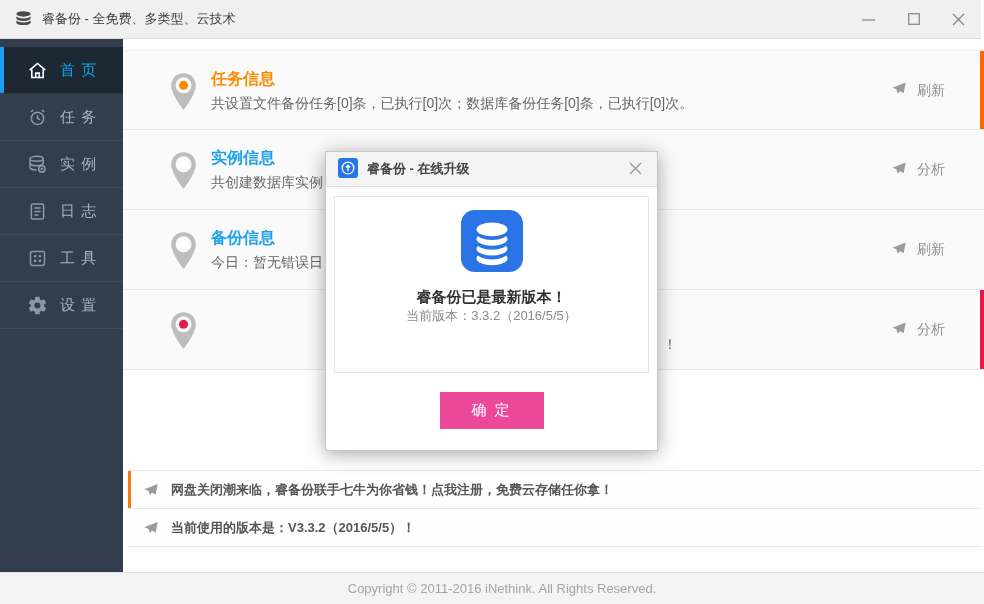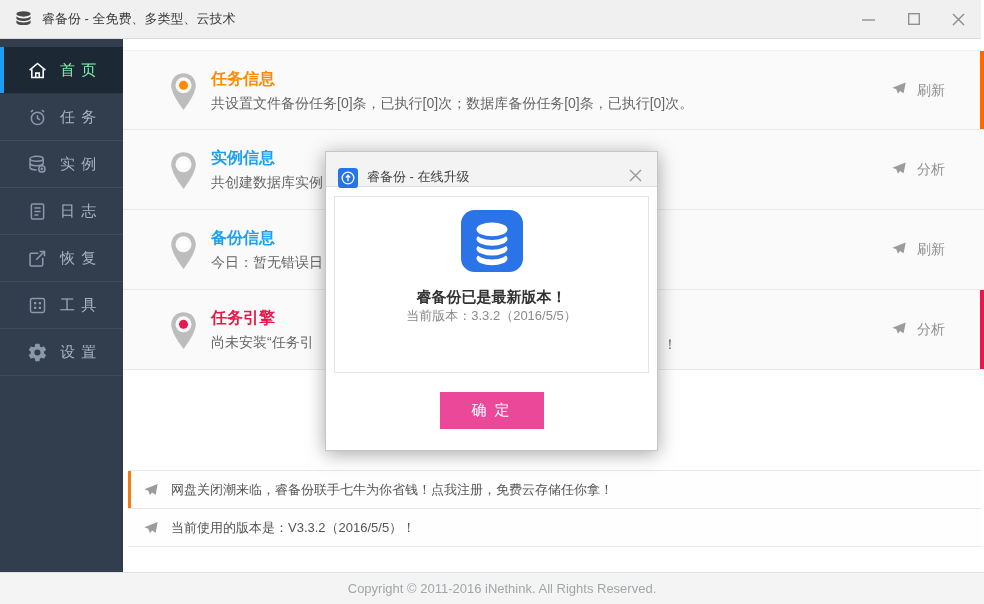--- a/index.html
+++ b/index.html
@@ -24,21 +24,21 @@
     position:absolute; left:0; top:39px; width:123px; height:534px;
     background:#323e4e; padding-top:8px; z-index:4;
   }
   .side-item {
     position:relative; height:47px; display:flex; align-items:center;
     border-bottom:1px solid rgba(255,255,255,.07);
     color:#a7b2bf; cursor:pointer;
   }
   .side-item .s-icon { margin-left:27px; display:flex; color:#8b98a8; }
   .side-item .s-label { margin-left:12px; font-size:15px; letter-spacing:1px; }
-  .side-item.active { background:#1d2835; color:#86efac; }
+  .side-item.active { background:#1d2835; color:#0ea5e9; }
   .side-item.active .s-icon { color:#fff; }
   .side-item.active::before {
     content:""; position:absolute; left:0; top:0; bottom:0; width:4px; background:#1e9df5;
   }
   
   .content { position:absolute; left:123px; top:39px; right:0; bottom:32px; background:#fff; }
   .rows { padding-top:11px; }
   .row {
     position:relative; height:80px; background:#fafafa;
     border-bottom:1px solid #e9e9e9; display:flex; align-items:center;
@@ -60,42 +60,42 @@
     display:flex; align-items:center; gap:10px; color:#8f8f8f; font-size:14px; cursor:pointer;
   }
   .rbar { position:absolute; right:0; top:0; bottom:0; width:4px; display:none; }
   .row-0 .rbar { display:block; background:#ff6a00; }
   .row-3 .rbar { display:block; background:#e8184a; }
   
   .notices { margin:100px 3px 0 5px; border-top:1px solid #e7e7e7; }
   .notice { position:relative; height:38px; display:flex; align-items:center; border-bottom:1px solid #e7e7e7; background:#fffefe; }
   .notice.accent::before { content:""; position:absolute; left:0; top:0; bottom:0; width:3px; background:#f57a12; }
   .notice .plane { margin-left:15px; display:flex; }
-  .notice .n-text { margin-left:12px; font-size:13px; color:#555; }
+  .notice .n-text { margin-left:12px; font-size:13px; color:#555;font-weight:bold; }
   
   .footer {
     position:absolute; left:0; right:0; bottom:0; height:32px;
     background:#f4f4f4; border-top:1px solid #e0e0e0;
     display:flex; align-items:center; z-index:6;justify-content:center;
   }
   .copyright { margin-left:20px; font-size:13px; color:#a0a6ab; }
   .foot-links { margin-left:auto; margin-right:6px; display:flex; height:100%; align-items:center; }
   .foot-link {
     padding:0 17px; font-size:13px; color:#8e8e8e; border-left:1px solid #ddd;
     height:18px; display:flex; align-items:center; cursor:pointer;
   }
   
   .dialog {
     position:absolute; left:325px; top:151px; width:333px; height:300px;
     background:#fff; border:1px solid #c6c6c6;
     box-shadow:0 3px 18px rgba(0,0,0,.35); z-index:10;
   }
   .dlg-header {
     height:35px; background:#f3f3f3; border-bottom:1px solid #ddd;
-    display:flex; align-items:flex-start; padding:16px 12px;
+    display:flex; align-items:flex-end; padding:8px 12px;font-weight:bold;
   }
   .dlg-icon { display:flex; }
   .dlg-title { margin-left:9px; font-size:13px; color:#444; flex:1; }
   .dlg-close { font-size:17px; color:#999; padding:0 3px; cursor:pointer; line-height:1; }
   .dlg-body { padding:9px 8px 0; }
   .dlg-panel {
     border:1px solid #e5e5e5; height:177px; text-align:center; padding-top:13px; background:#fff;
   }
   .dlg-msg { margin-top:12px; font-size:15px; font-weight:bold; color:#333; }
   .dlg-ver { margin-top:0; font-size:13px; color:#8a8a8a; }
@@ -174,30 +174,20 @@
     <span class="s-icon">
       <svg width="21" height="21" viewBox="0 0 24 24" fill="none" stroke="currentColor" stroke-width="1.7">
         <rect x="5" y="3.5" width="14" height="17" rx="1.5"></rect>
           <path d="M8.5 8h7M8.5 12h7M8.5 16h4.5"></path>
       </svg>
     </span>
     <span class="s-label">日 志</span>
   </div>
   <div class="side-item">
     <span class="s-icon">
-      <svg width="21" height="21" viewBox="0 0 24 24" fill="none" stroke="currentColor" stroke-width="1.8">
-        <path d="M13 6H5a1.5 1.5 0 00-1.5 1.5V19A1.5 1.5 0 005 20.5h11.5A1.5 1.5 0 0018 19v-8"></path>
-        <path d="M10.5 13.5L20 4"></path>
-          <path d="M14.5 4H20v5.5"></path>
-      </svg>
-    </span>
-    <span class="s-label">恢 复</span>
-  </div>
-  <div class="side-item">
-    <span class="s-icon">
       <svg width="21" height="21" viewBox="0 0 24 24" fill="none" stroke="currentColor" stroke-width="1.7">
         <rect x="4" y="4" width="16" height="16" rx="2"></rect>
         <rect x="8" y="8" width="2.6" height="2.6" fill="currentColor" stroke="none"></rect>
         <rect x="13.4" y="8" width="2.6" height="2.6" fill="currentColor" stroke="none"></rect>
         <rect x="8" y="13.4" width="2.6" height="2.6" fill="currentColor" stroke="none"></rect>
         <rect x="13.4" y="13.4" width="2.6" height="2.6" fill="currentColor" stroke="none"></rect>
       </svg>
     </span>
     <span class="s-label">工 具</span>
   </div>
@@ -284,24 +274,20 @@
     </div>
 
     <div class="row row-3">
       <span class="pin">
         <svg width="33" height="40" viewBox="0 0 24 30">
           <path d="M12 1C6.8 1 2.8 5 2.8 10.2 2.8 17 12 28.5 12 28.5s9.2-11.5 9.2-18.3C21.2 5 17.2 1 12 1z" fill="#bdbdbd"></path>
           <circle cx="12" cy="10" r="6" fill="#fafafa"></circle>
           <circle class="pin-dot" cx="12" cy="10" r="3.4"></circle>
         </svg>
       </span>
-      <div class="row-text">
-        <div class="row-title">任务引擎</div>
-        <div class="row-sub">尚未安装“任务引</div>
-      </div>
       <span class="sub-tail">！</span>
       <div class="row-action">
         <span>
           <svg width="16" height="16" viewBox="0 0 24 24" fill="#9b9b9b">
               <path d="M22 3L2 11l6 2.2L10.5 20l3-4.2L19 19z"></path>
             </svg>
         </span>
         <span>分析</span>
       </div>
       <span class="rbar"></span>

